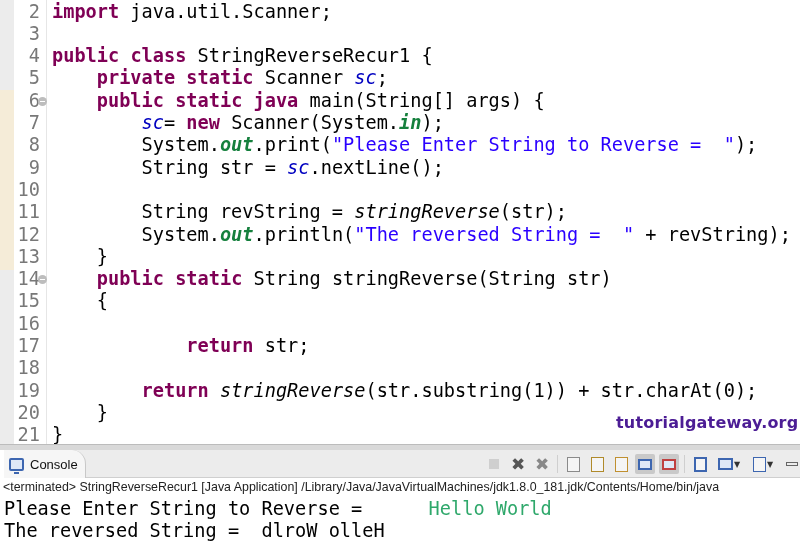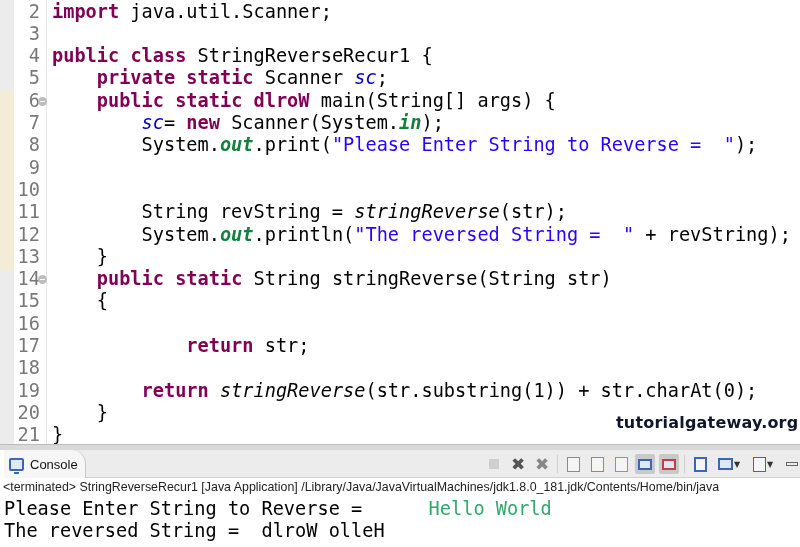--- a/index.html
+++ b/index.html
@@ -17,21 +17,21 @@
     .fold::after { content: ""; position: absolute; left: 2px; top: 4px; width: 5px; height: 1px; background: #fff; }
     .src { position: absolute; left: 52px; }
 
     .kw { color: #7f0055; font-weight: bold; }
     .str { color: #2a00ff; }
     .fld { color: #0000c0; font-style: italic; }
     .sfld { color: #15803d; font-style: italic; font-weight: bold; }
     .var { color: #000000; }
     .meth { font-style: italic; }
 
-    .watermark { position: absolute; left: 616px; top: 413px; font-family: "DejaVu Sans", sans-serif; font-weight: bold; font-size: 16px; color: #0f172a; letter-spacing: 0.2px; }
+    .watermark { position: absolute; left: 616px; top: 413px; font-family: "DejaVu Sans", sans-serif; font-weight: bold; font-size: 16px; color: #4c1d95; letter-spacing: 0.2px; }
 
     .splitter { position: absolute; left: 0; top: 444px; width: 800px; height: 6px; background: #d9d9d9; border-top: 1px solid #bcbcbc; }
 
     .console-header { position: absolute; left: 4px; top: 450px; width: 800px; height: 28px; background: #ececec; border-bottom: 1px solid #cfcfcf; }
     .console-tab { position: absolute; left: 0; top: 0; height: 28px; width: 82px; background: #f6f6f6; border-right: 1px solid #c8c8c8; border-top-right-radius: 14px; display: flex; align-items: center; padding-left: 5px; }
     .console-tab .icon { width: 15px; height: 13px; border: 2px solid #3d66b0; border-radius: 2px; background: #dfe8f7; position: relative; margin-right: 6px; }
     .console-tab .icon::after { content: ""; position: absolute; left: 3px; bottom: -5px; width: 5px; height: 2px; background: #3d66b0; }
     .console-tab .label { font-family: "Liberation Sans", sans-serif; font-size: 13px; color: #111; }
 
     .toolbar { position: absolute; right: 0; top: 3px; height: 22px; display: flex; align-items: center; }
@@ -55,24 +55,24 @@
 <div class="editor">
   <div class="ruler">
     <div class="changed" style="top:90px;height:180px;"></div>
   </div>
   <div class="gutter-line"></div>
   <div id="code-lines">
       <div class="code-line" style="top: 0.5px;"><span class="ln">2</span><span class="src"><span class="kw">import</span><span> java.util.Scanner;</span></span></div>
       <div class="code-line" style="top: 22.8px;"><span class="ln">3</span><span class="src"></span></div>
       <div class="code-line" style="top: 45.1px;"><span class="ln">4</span><span class="src"><span class="kw">public</span><span> </span><span class="kw">class</span><span> StringReverseRecur1 {</span></span></div>
       <div class="code-line" style="top: 67.4px;"><span class="ln">5</span><span class="src"><span>    </span><span class="kw">private</span><span> </span><span class="kw">static</span><span> Scanner </span><span class="fld">sc</span><span>;</span></span></div>
-      <div class="code-line" style="top: 89.7px;"><span class="ln">6</span><span class="fold"></span><span class="src"><span>    </span><span class="kw">public</span><span> </span><span class="kw">static</span><span> </span><span class="kw">dlroW</span><span> main(String[] </span><span class="var">args</span><span>) {</span></span></div>
+      <div class="code-line" style="top: 89.7px;"><span class="ln">6</span><span class="fold"></span><span class="src"><span>    </span><span class="kw">public</span><span> </span><span class="kw">static</span><span> </span><span class="kw">java</span><span> main(String[] </span><span class="var">args</span><span>) {</span></span></div>
       <div class="code-line" style="top: 112px;"><span class="ln">7</span><span class="src"><span>        </span><span class="fld">sc</span><span>= </span><span class="kw">new</span><span> Scanner(System.</span><span class="sfld">in</span><span>);</span></span></div>
       <div class="code-line" style="top: 134.3px;"><span class="ln">8</span><span class="src"><span>        System.</span><span class="sfld">out</span><span>.print(</span><span class="str">"Please Enter String to Reverse =  "</span><span>);</span></span></div>
-      <div class="code-line" style="top: 156.6px;"><span class="ln">9</span></div>
+      <div class="code-line" style="top: 156.6px;"><span class="ln">9</span><span class="src"><span>        String </span><span class="var">str</span><span> = </span><span class="fld">sc</span><span>.nextLine();</span></span></div>
       <div class="code-line" style="top: 178.9px;"><span class="ln">10</span><span class="src"></span></div>
       <div class="code-line" style="top: 201.2px;"><span class="ln">11</span><span class="src"><span>        String </span><span class="var">revString</span><span> = </span><span class="meth">stringReverse</span><span>(</span><span class="var">str</span><span>);</span></span></div>
       <div class="code-line" style="top: 223.5px;"><span class="ln">12</span><span class="src"><span>        System.</span><span class="sfld">out</span><span>.println(</span><span class="str">"The reversed String =  "</span><span> + </span><span class="var">revString</span><span>);</span></span></div>
       <div class="code-line" style="top: 245.8px;"><span class="ln">13</span><span class="src"><span>    }</span></span></div>
       <div class="code-line" style="top: 268.1px;"><span class="ln">14</span><span class="fold"></span><span class="src"><span>    </span><span class="kw">public</span><span> </span><span class="kw">static</span><span> String stringReverse(String </span><span class="var">str</span><span>)</span></span></div>
       <div class="code-line" style="top: 290.4px; padding-left: 8px;"><span class="ln">15</span><span class="src"><span>    {</span></span></div>
       <div class="code-line" style="top: 312.7px;"><span class="ln">16</span></div>
       <div class="code-line" style="top: 335px;"><span class="ln">17</span><span class="src"><span>            </span><span class="kw">return</span><span> </span><span class="var">str</span><span>;</span></span></div>
       <div class="code-line" style="top: 357.3px;"><span class="ln">18</span><span class="src"></span></div>
       <div class="code-line" style="top: 379.6px;"><span class="ln">19</span><span class="src"><span>        </span><span class="kw">return</span><span> </span><span class="meth">stringReverse</span><span>(</span><span class="var">str</span><span>.substring(1)) + </span><span class="var">str</span><span>.charAt(0);</span></span></div>

